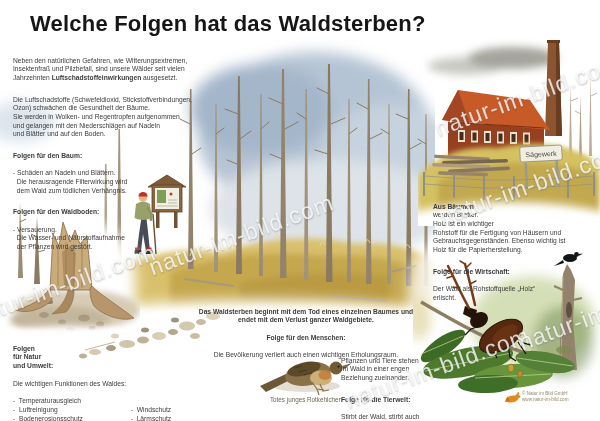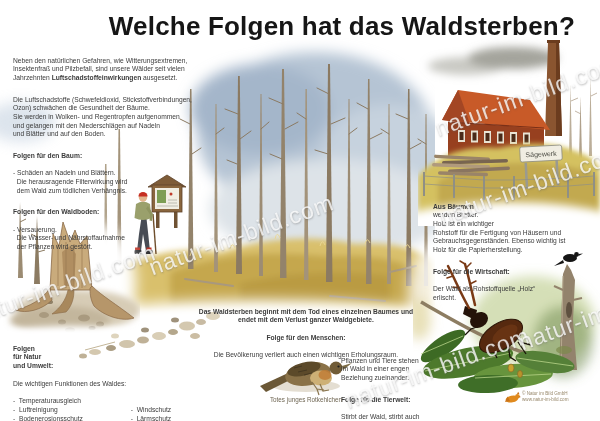--- a/index.html
+++ b/index.html
@@ -1,19 +1,19 @@
 <!DOCTYPE html>
 <html><head>
 <meta charset="utf-8">
 <style>
   html,body{margin:0;padding:0;background:#e8e8e8;}
   .poster{position:relative;width:600px;height:421px;background:#ffffff;overflow:hidden;
           font-family:"Liberation Sans",sans-serif;color:#3b3b3b;}
-  .title{position:absolute;left:30px;top:11px;width:545px;text-align:right;
-         font-size:26px;font-weight:bold;color:#161616;letter-spacing:.2px;z-index:6;}
+  .title{position:absolute;left:30px;top:11px;width:545px;text-align:left;
+         font-size:22px;font-weight:bold;color:#161616;letter-spacing:.2px;z-index:6;}
   .txt{position:absolute;font-size:6.7px;line-height:1.29;white-space:pre-line;color:#3b3b3b;z-index:5;}
   .para{margin-bottom:4.5px;}
   .h{font-weight:bold;}
   .b{font-weight:bold;}
   .illu{position:absolute;z-index:1;}
   .cloud{position:absolute;left:-14px;top:102px;width:70px;height:40px;background:#aabdd2;
          opacity:.4;border-radius:50%;filter:blur(7px);z-index:0;}
   .wm{position:absolute;font-size:23px;color:rgba(255,255,255,.78);
       text-shadow:0 1px 2px rgba(90,90,90,.4);transform:rotate(-20deg);transform-origin:0 50%;
       letter-spacing:1px;white-space:nowrap;z-index:9;pointer-events:none;}

